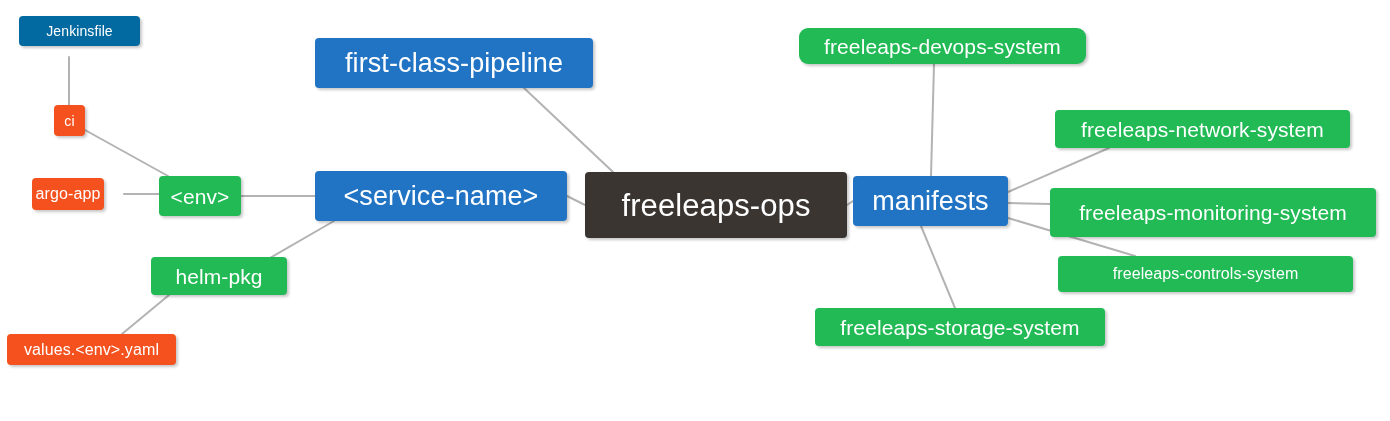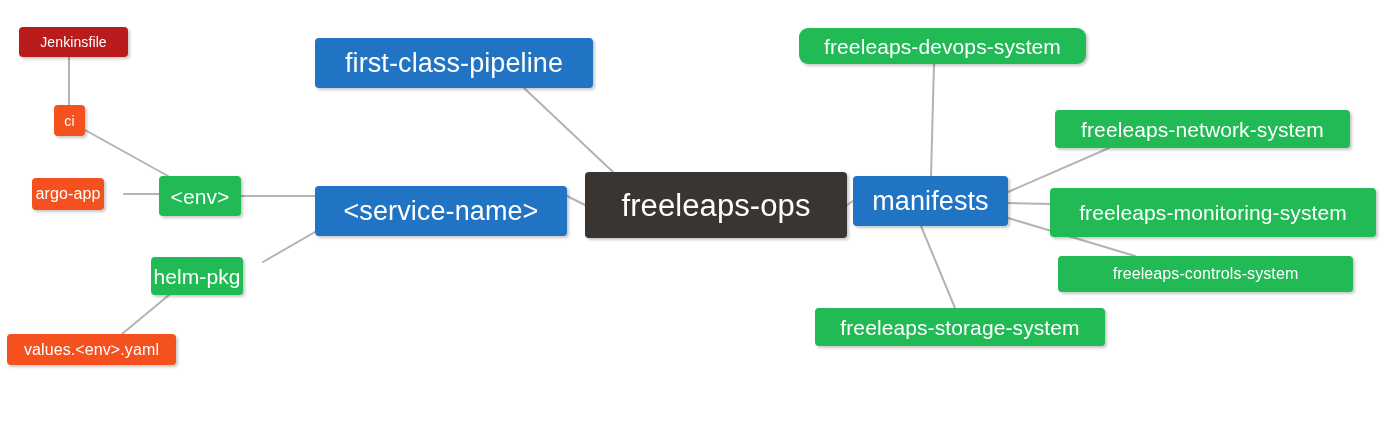--- a/index.html
+++ b/index.html
@@ -53,27 +53,27 @@
       <line x1="69" y1="105" x2="69" y2="57" stroke="#b3b3b3" stroke-width="2" stroke-linecap="round"></line>
       <line x1="169" y1="295" x2="122" y2="334" stroke="#b3b3b3" stroke-width="2" stroke-linecap="round"></line>
       <line x1="931" y1="176" x2="934" y2="64" stroke="#b3b3b3" stroke-width="2" stroke-linecap="round"></line>
       <line x1="1008" y1="192" x2="1109" y2="148" stroke="#b3b3b3" stroke-width="2" stroke-linecap="round"></line>
       <line x1="1008" y1="203" x2="1050" y2="204" stroke="#b3b3b3" stroke-width="2" stroke-linecap="round"></line>
       <line x1="1008" y1="218" x2="1135" y2="256" stroke="#b3b3b3" stroke-width="2" stroke-linecap="round"></line>
       <line x1="921" y1="226" x2="955" y2="308" stroke="#b3b3b3" stroke-width="2" stroke-linecap="round"></line>
     </svg>
   <div id="node-layer">
       <div class="mm-node" style="left: 585px; top: 172px; width: 262px; height: 66px; background: rgb(58, 53, 49); font-size: 31px;">freeleaps-ops</div>
-      <div class="mm-node" style="left: 315px; top: 171px; width: 252px; height: 50px; background: rgb(33, 115, 196); font-size: 27px; margin-top: 15px;">&lt;service-name&gt;</div>
+      <div class="mm-node" style="left: 315px; top: 171px; width: 252px; height: 50px; background: rgb(33, 115, 196); font-size: 27px;">&lt;service-name&gt;</div>
       <div class="mm-node" style="left: 853px; top: 176px; width: 155px; height: 50px; background: rgb(33, 115, 196); font-size: 27px;">manifests</div>
       <div class="mm-node" style="left: 315px; top: 38px; width: 278px; height: 50px; background: rgb(33, 115, 196); font-size: 27px;">first-class-pipeline</div>
       <div class="mm-node" style="left: 159px; top: 176px; width: 82px; height: 40px; background: rgb(33, 186, 85); font-size: 21px;">&lt;env&gt;</div>
-      <div class="mm-node" style="left: 151px; top: 257px; width: 92px; height: 38px; background: rgb(33, 186, 85); font-size: 21px;">helm-pkg</div>
+      <div class="mm-node" style="left: 151px; top: 257px; width: 136px; height: 38px; background: rgb(33, 186, 85); font-size: 21px;">helm-pkg</div>
       <div class="mm-node" style="left: 54px; top: 105px; width: 31px; height: 31px; background: rgb(244, 81, 30); font-size: 14px;">ci</div>
-      <div class="mm-node" style="left: 19px; top: 27px; width: 109px; height: 30px; background: #b91c1c; font-size: 14px;">Jenkinsfile</div>
+      <div class="mm-node" style="left: 19px; top: 16px; width: 121px; height: 30px; background: #0369a1; font-size: 14px;">Jenkinsfile</div>
       <div class="mm-node" style="left: 32px; top: 178px; width: 72px; height: 32px; background: rgb(244, 81, 30); font-size: 16px;">argo-app</div>
       <div class="mm-node" style="left: 7px; top: 334px; width: 169px; height: 31px; background: rgb(244, 81, 30); font-size: 16px;">values.&lt;env&gt;.yaml</div>
       <div class="mm-node" style="left: 799px; top: 28px; width: 287px; height: 36px; background: rgb(33, 186, 85); font-size: 21px; border-radius: 9px;">freeleaps-devops-system</div>
       <div class="mm-node" style="left: 1055px; top: 110px; width: 295px; height: 38px; background: rgb(33, 186, 85); font-size: 21px;">freeleaps-network-system</div>
       <div class="mm-node" style="left: 1050px; top: 188px; width: 326px; height: 49px; background: rgb(33, 186, 85); font-size: 21px;">freeleaps-monitoring-system</div>
       <div class="mm-node" style="left: 1058px; top: 256px; width: 295px; height: 36px; background: rgb(33, 186, 85); font-size: 16px;">freeleaps-controls-system</div>
       <div class="mm-node" style="left: 815px; top: 308px; width: 290px; height: 38px; background: rgb(33, 186, 85); font-size: 21px;">freeleaps-storage-system</div>
     </div>
 </div>
 

